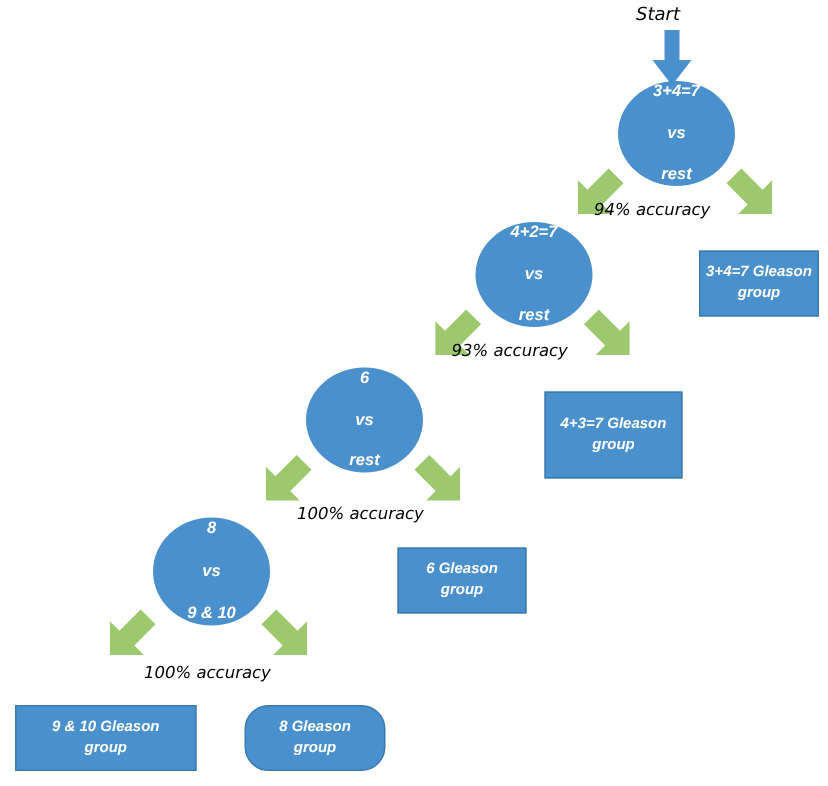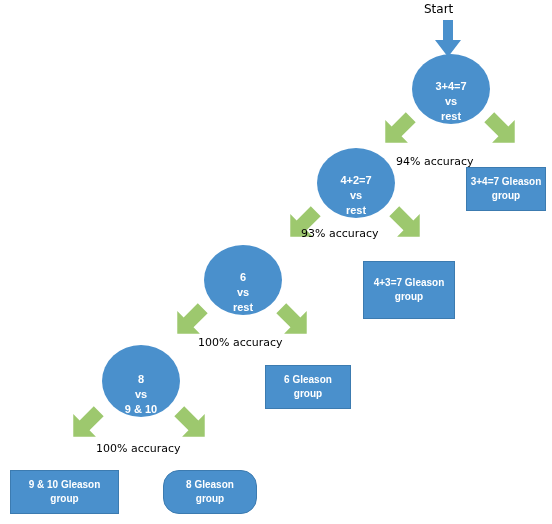--- a/index.html
+++ b/index.html
@@ -9,35 +9,36 @@
   }
   body {
     font-family: "Liberation Sans", sans-serif;
   }
   #canvas {
     position: relative;
     width: 552px;
     height: 524px;
     background: #ffffff;
     overflow: hidden;
+    font-style: italic;
   }
 
   
   .node-circle {
     position: absolute;
     border-radius: 50%;
     background: #4A90CC;
     color: #ffffff;
     font-weight: bold;
     font-size: 11px;
     line-height: 1.35;
     display: flex;
     flex-direction: column;
     align-items: center;
-    justify-content: flex-end;
+    justify-content: space-between;
     text-align: center;
     box-sizing: border-box;
   }
   .node-circle .ln { display: block; white-space: nowrap; }
 
   
   .leaf-box {
     position: absolute;
     background: #4A90CC;
     border: 1px solid #3C7BB0;
@@ -105,21 +106,21 @@
     </svg>
   </div>
   <div class="arrow" style="left:482px; top:110px;">
     <svg width="40" height="40" viewBox="0 0 40 40">
       <g transform="rotate(-45 20 20)">
         <polygon points="13,2 27,2 27,22 36,22 20,38 4,22 13,22" fill="#9DC86E"></polygon>
       </g>
     </svg>
   </div>
 
-  <div class="acc-label" style="left:396px; top:133px;margin-top:22px;">94% accuracy</div>
+  <div class="acc-label" style="left:396px; top:133px;">94% accuracy</div>
 
   <div class="leaf-box" style="left:466px; top:167px; width:80px; height:44px;">
     <span class="ln">3+4=7 Gleason</span>
     <span class="ln">group</span>
   </div>
 
   <div class="node-circle" style="left:317px; top:148px; width:78px; height:70px;">
     <span class="ln">4+2=7</span>
     <span class="ln">vs</span>
     <span class="ln">rest</span>
@@ -191,21 +192,21 @@
   <div class="arrow" style="left:172px; top:404px;">
     <svg width="40" height="40" viewBox="0 0 40 40">
       <g transform="rotate(-45 20 20)">
         <polygon points="13,2 27,2 27,22 36,22 20,38 4,22 13,22" fill="#9DC86E"></polygon>
       </g>
     </svg>
   </div>
 
   <div class="acc-label" style="left:96px; top:442px;">100% accuracy</div>
 
-  <div class="leaf-box" style="left:10px; top:470px; width:109px; height:44px;">
+  <div class="leaf-box" style="left:10px; top:470px; width:121px; height:44px;">
     <span class="ln">9 &amp; 10 Gleason</span>
     <span class="ln">group</span>
   </div>
 
   <div class="leaf-box" style="left:163px; top:470px; width:94px; height:44px;border-radius:16px;">
     <span class="ln">8 Gleason</span>
     <span class="ln">group</span>
   </div>
 
 </div>

